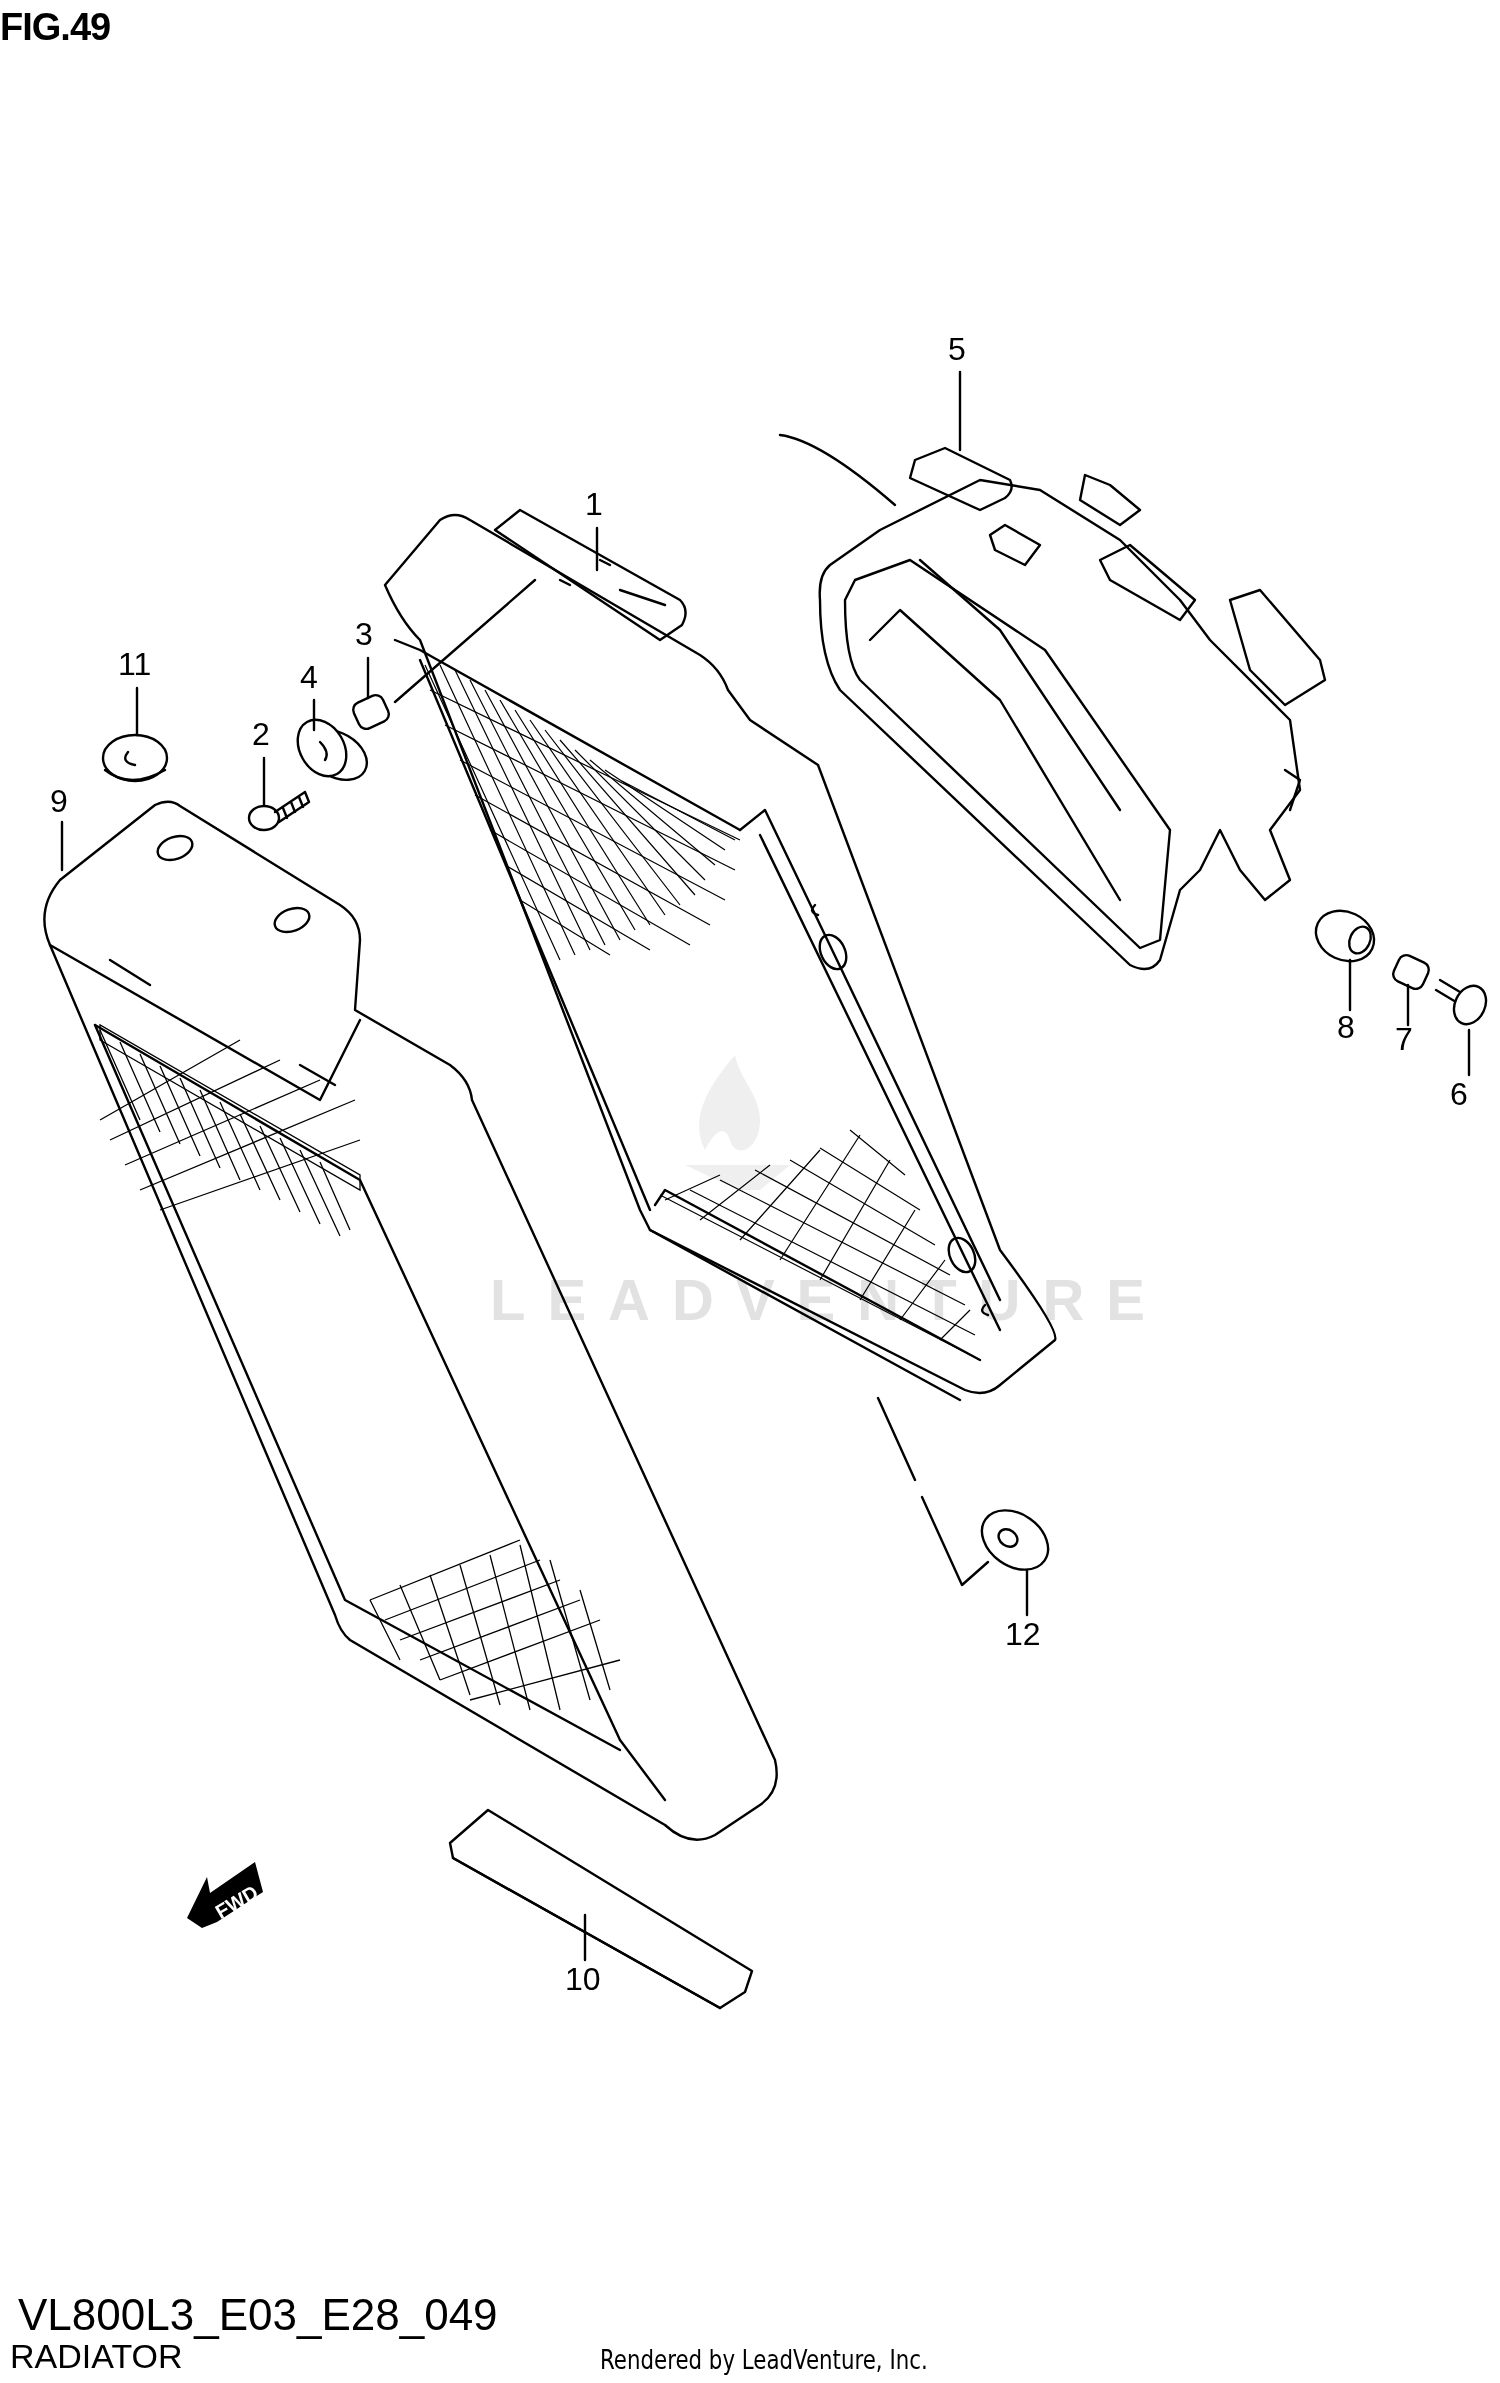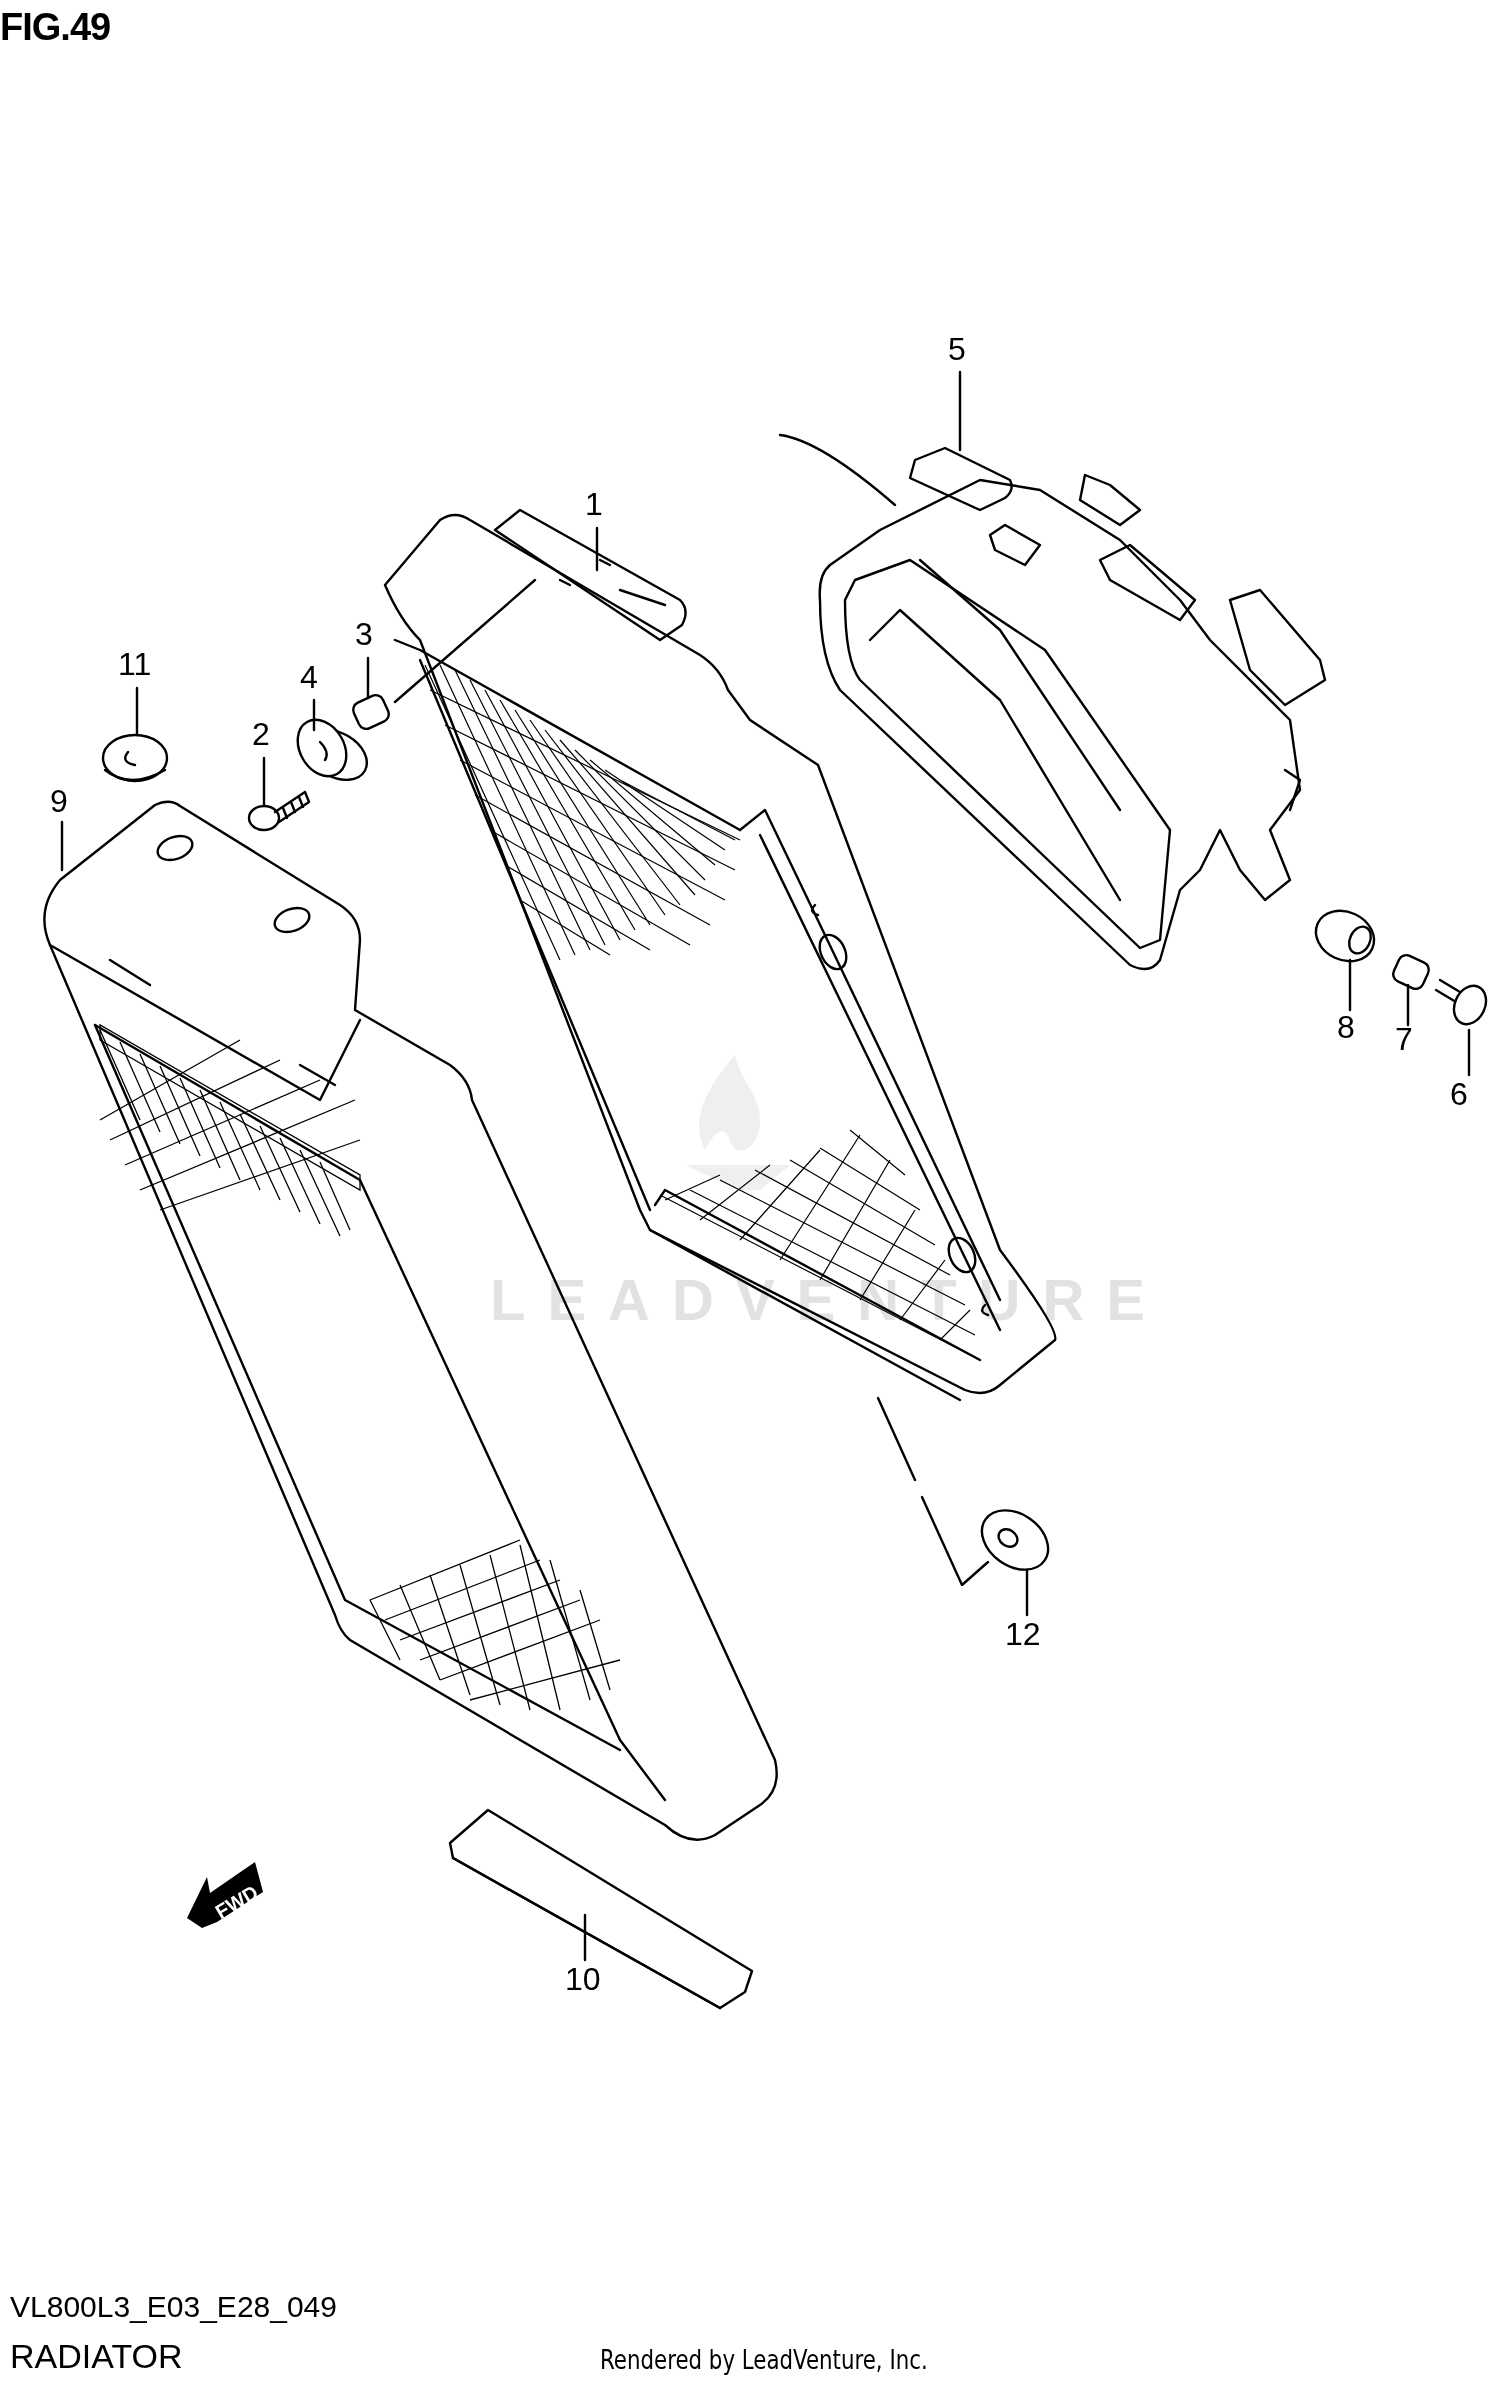--- a/index.html
+++ b/index.html
@@ -1,18 +1,18 @@
 <!DOCTYPE html>
 <html><head>
 <meta charset="utf-8">
 <style>
   html,body{margin:0;padding:0;background:#ffffff;}
   body{width:1500px;height:2383px;position:relative;overflow:hidden;font-family:"Liberation Sans",sans-serif;color:#000;}
   .fig-title{position:absolute;left:0;top:6px;font-size:38px;font-weight:bold;letter-spacing:-1px;}
-  .footer-code{position:absolute;left:10px;top:2290px;font-size:30px;}
+  .footer-code{position:absolute;left:18px;top:2290px;font-size:44px;}
   .footer-name{position:absolute;left:10px;top:2337px;font-size:34px;text-align:right;}
   .footer-credit{position:absolute;left:600px;top:2345px;font-size:26px;font-family:"DejaVu Sans",sans-serif;transform:scaleX(0.82);transform-origin:left top;}
   svg.drawing{position:absolute;left:0;top:0;}
   .ln{fill:none;stroke:#000;stroke-width:2.4;stroke-linejoin:round;stroke-linecap:round;}
   .lnw{fill:#fff;stroke:#000;stroke-width:2.4;stroke-linejoin:round;}
   .callout{font-family:"Liberation Sans",sans-serif;font-size:32px;fill:#000;}
   .wm{font-family:"Liberation Sans",sans-serif;font-size:58px;letter-spacing:22px;fill:#e2e2e2;font-weight:bold;}
 </style>
 </head>
 <body>

